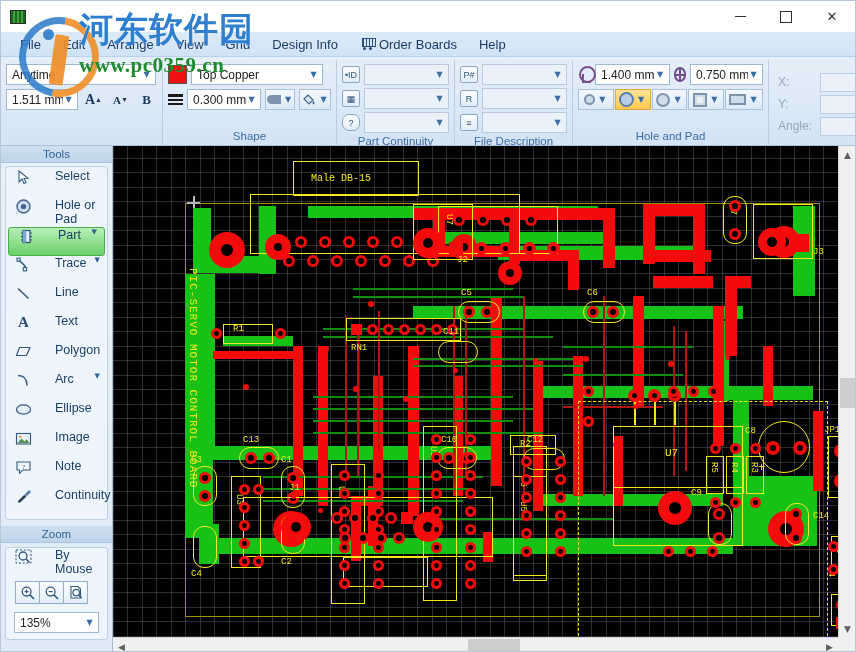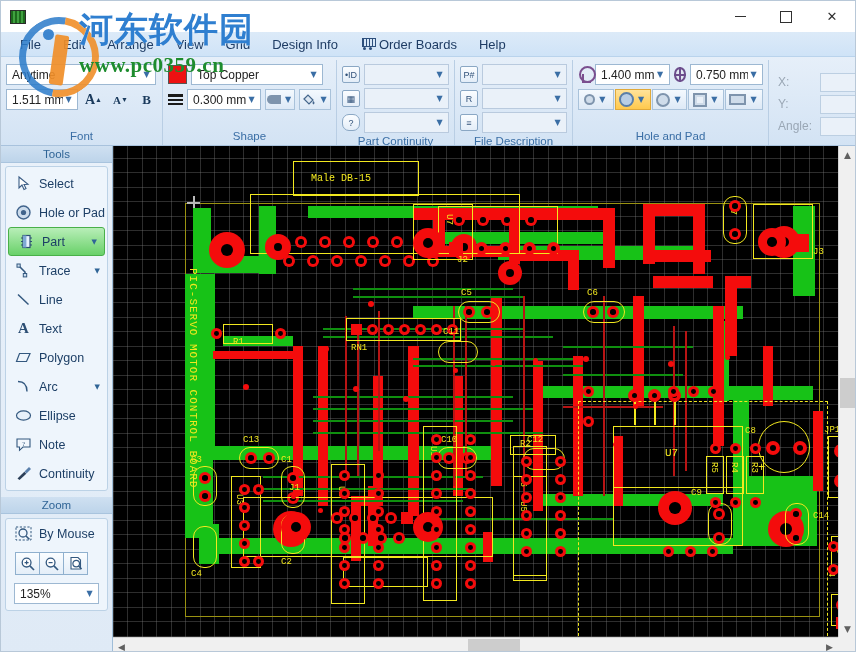--- a/index.html
+++ b/index.html
@@ -168,21 +168,21 @@
     height: 17px; line-height: 17px; text-align: center;
     font-size: 11.5px; color: #2f6496;
     background: linear-gradient(#cfe0f1,#bdd4ea);
     border-bottom: 1px solid #a9c4de;
   }
   .tools-box {
     margin: 3px 4px 0 4px; border: 1px solid #bcd2e6; border-radius: 3px;
     background: #eef5fc; padding: 2px 0;
   }
   .tool {
-    height: 29px; display: flex; align-items: center; gap: 7px;
+    height: 29px; display: flex; align-items: flex-start; gap: 23px;
     padding-left: 9px; font-size: 12.5px; color: #1d3f66;
     position: relative;
   }
   .tool.active {
     background: linear-gradient(#b8eeb8,#69d169);
     border: 1px solid #49b049; border-radius: 3px;
     margin: 0 2px;
   }
   .tool .tcaret {
     position: absolute; right: 7px; font-size: 7px; color: #2f6496;
@@ -326,21 +326,20 @@
           </div>
           <div class="btn flat" style="width:24px">
             <span style="font-family:'Liberation Serif',serif;font-size:11px"><b>A</b></span>
               <span style="font-size:7px;vertical-align:top">▼</span>
           </div>
           <div class="btn flat" style="width:22px">
             <b style="font-family:'Liberation Serif',serif;font-size:13px">B</b>
           </div>
         </div>
       </div>
-      <div class="rgroup-title">Font</div>
     </div>
 
     <div class="rgroup" style="width:174px">
       <div class="rgroup-body">
         <div class="rrow">
           <div class="swatch" style="background: rgb(238, 17, 17);"></div>
           <div class="combo" style="width:132px">
             <span class="cv">Top Copper</span>
             <span class="caret">▼</span>
           </div>
@@ -570,20 +569,30 @@
 
         <div class="tool">
           <span class="ti">
             <svg width="17" height="17" viewBox="0 0 17 17">
                 <ellipse cx="8.5" cy="8.5" rx="7" ry="4.6" fill="#e6f0fa" stroke="#33587f" stroke-width="1.2"></ellipse>
               </svg>
           </span>
           <span>Ellipse</span>
         </div>
 
+        <div class="tool">
+          <span class="ti">
+            <svg width="17" height="17" viewBox="0 0 17 17">
+                <rect x="1.5" y="3.5" width="14" height="10.5" fill="#eaf3fc" stroke="#33587f" stroke-width="1.1"></rect>
+                <circle cx="5.2" cy="6.8" r="1.4" fill="#e7a63a"></circle>
+                <path d="M2.5 13 L6.5 8.6 L9.5 11.6 L11.8 9.3 L14.5 13Z" fill="#4f8f4f"></path>
+              </svg>
+          </span>
+          <span>Image</span>
+        </div>
 
         <div class="tool">
           <span class="ti">
             <svg width="17" height="17" viewBox="0 0 17 17">
                 <path d="M2 3 h13 v8 h-7 l-3.5 3.3 v-3.3 h-2.5z" fill="#f2f7fd" stroke="#33587f" stroke-width="1.1"></path>
                 <text x="8.5" y="9.6" font-size="7" text-anchor="middle" fill="#33587f" font-family="serif">?</text>
               </svg>
           </span>
           <span>Note</span>
         </div>
@@ -752,21 +761,21 @@
         <div class="padh" style="left:194px;top:109px;width:12px;height:12px"></div>
         <div class="padh" style="left:218px;top:109px;width:12px;height:12px"></div>
         <div class="padh" style="left:242px;top:109px;width:12px;height:12px"></div>
         <div class="padh" style="left:266px;top:109px;width:12px;height:12px"></div>
         <div class="padh" style="left:290px;top:109px;width:12px;height:12px"></div>
         <div class="padh" style="left:314px;top:109px;width:12px;height:12px"></div>
         <div class="mount" style="left:152px;top:88px;width:26px;height:26px"></div>
         <div class="mount" style="left:338px;top:88px;width:26px;height:26px"></div>
 
         <div class="silk" style="left:110px;top:178px;width:50px;height:20px"></div>
-        <div class="slab" style="left:120px;top:192px">R1</div>
+        <div class="slab" style="left:120px;top:179px">R1</div>
         <div class="padh" style="left:98px;top:182px;width:11px;height:11px"></div>
         <div class="padh" style="left:162px;top:182px;width:11px;height:11px"></div>
 
         <div class="silk" style="left:233px;top:172px;width:115px;height:23px"></div>
         <div class="slab" style="left:238px;top:198px">RN1</div>
         <div class="sqpad" style="left:238px;top:178px;width:11px;height:11px"></div>
         <div class="padh" style="left:254px;top:178px;width:11px;height:11px"></div>
         <div class="padh" style="left:270px;top:178px;width:11px;height:11px"></div>
         <div class="padh" style="left:286px;top:178px;width:11px;height:11px"></div>
         <div class="padh" style="left:302px;top:178px;width:11px;height:11px"></div>

